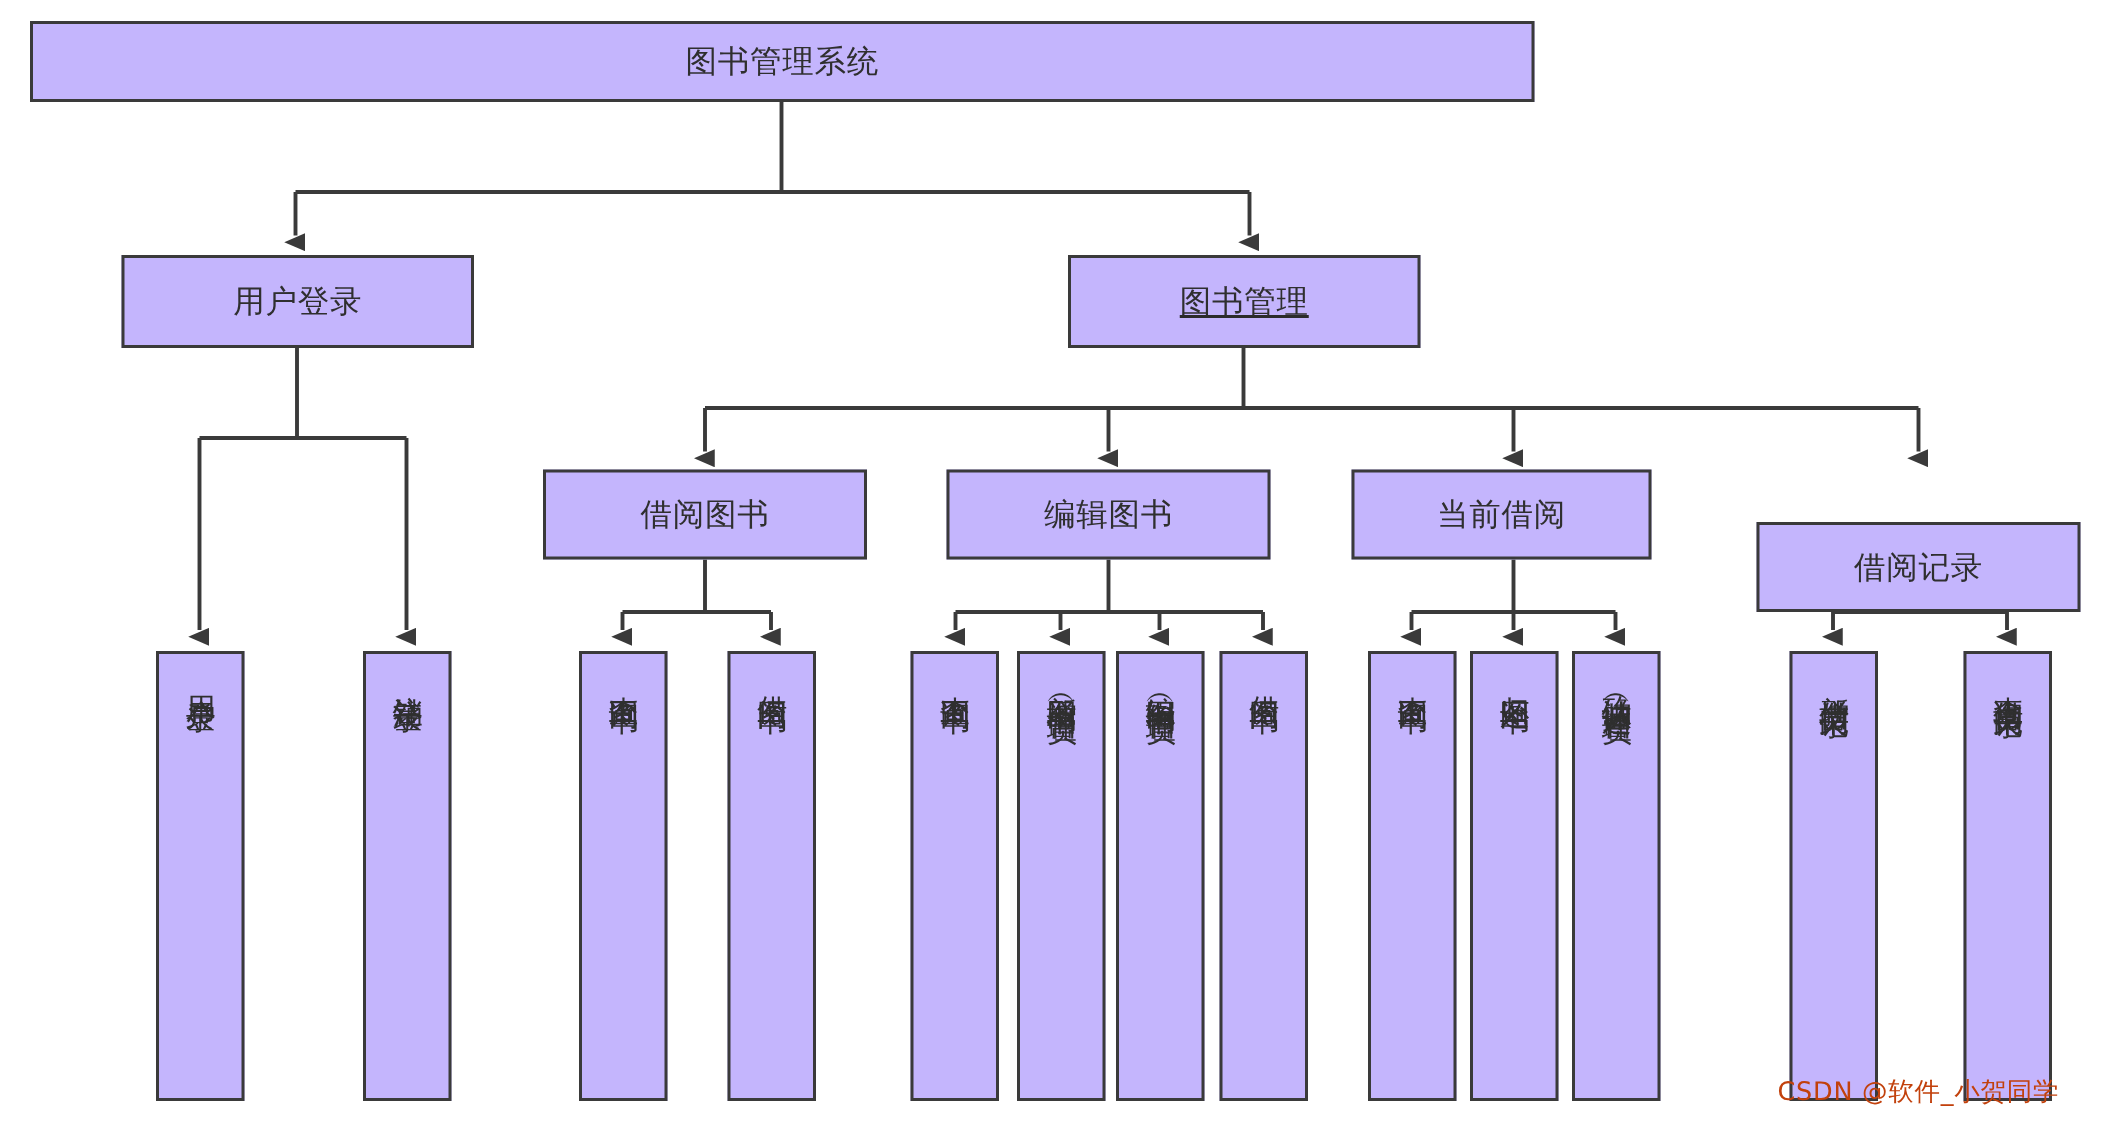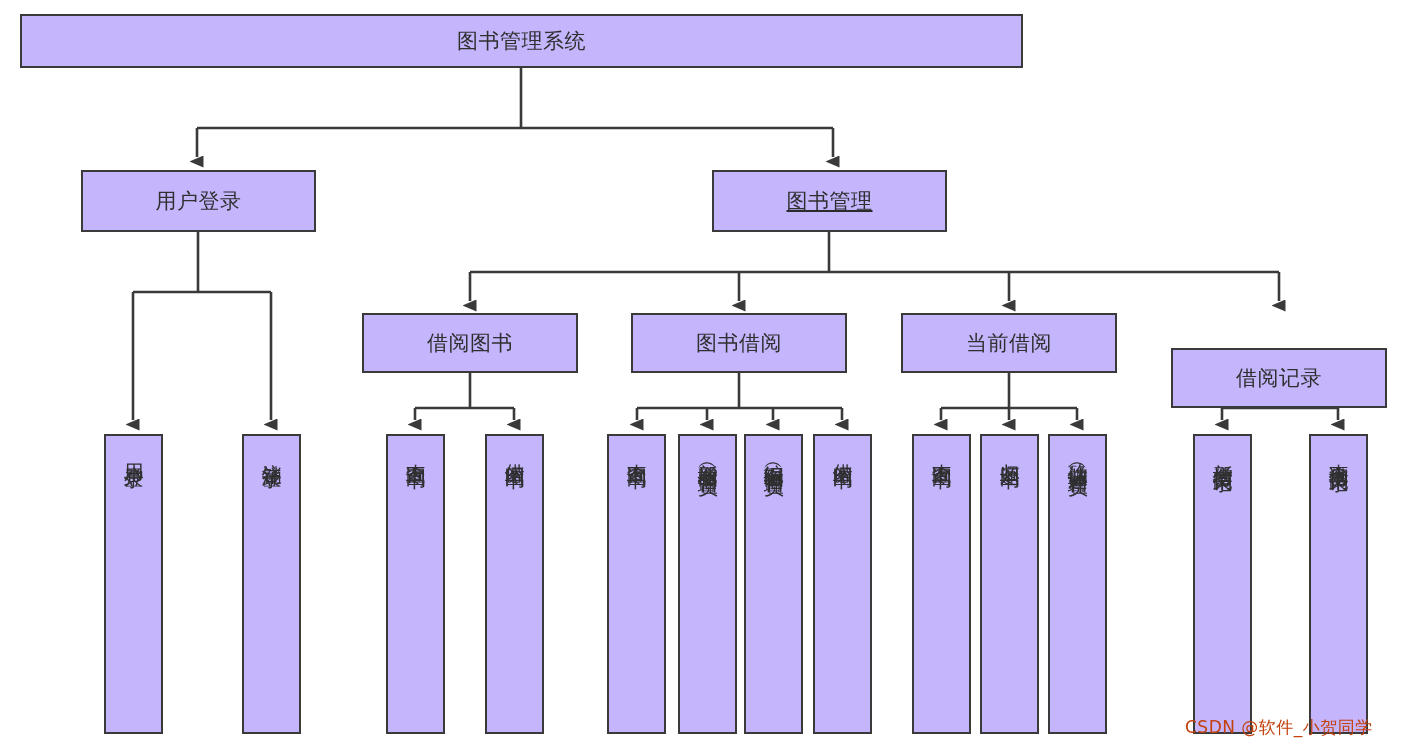--- a/index.html
+++ b/index.html
@@ -141,24 +141,24 @@
 
   <div class="node" style="left:712px; top:170px; width:235px; height:62px;text-decoration:underline;">
     <span class="label">图书管理</span>
   </div>
 
   <div class="node" style="left:362px; top:313px; width:216px; height:60px;">
     <span class="label">借阅图书</span>
   </div>
 
   <div class="node" style="left:631px; top:313px; width:216px; height:60px;">
-    <span class="label">图书借阅</span>
-  </div>
-
-  <div class="node" style="left:901px; top:313px; width:216px; height:60px;">
+    <span class="label">编辑图书</span>
+  </div>
+
+  <div class="node" style="left:901px; top:313px; width:200px; height:60px;">
     <span class="label">当前借阅</span>
   </div>
 
   <div class="node" style="left:1171px; top:313px; width:216px; height:60px;margin-top:35px;">
     <span class="label">借阅记录</span>
   </div>
 
   <div class="node vertical" style="left:104px; top:434px; width:59px; height:300px;">
     <span class="label">用户登录</span>
   </div>

